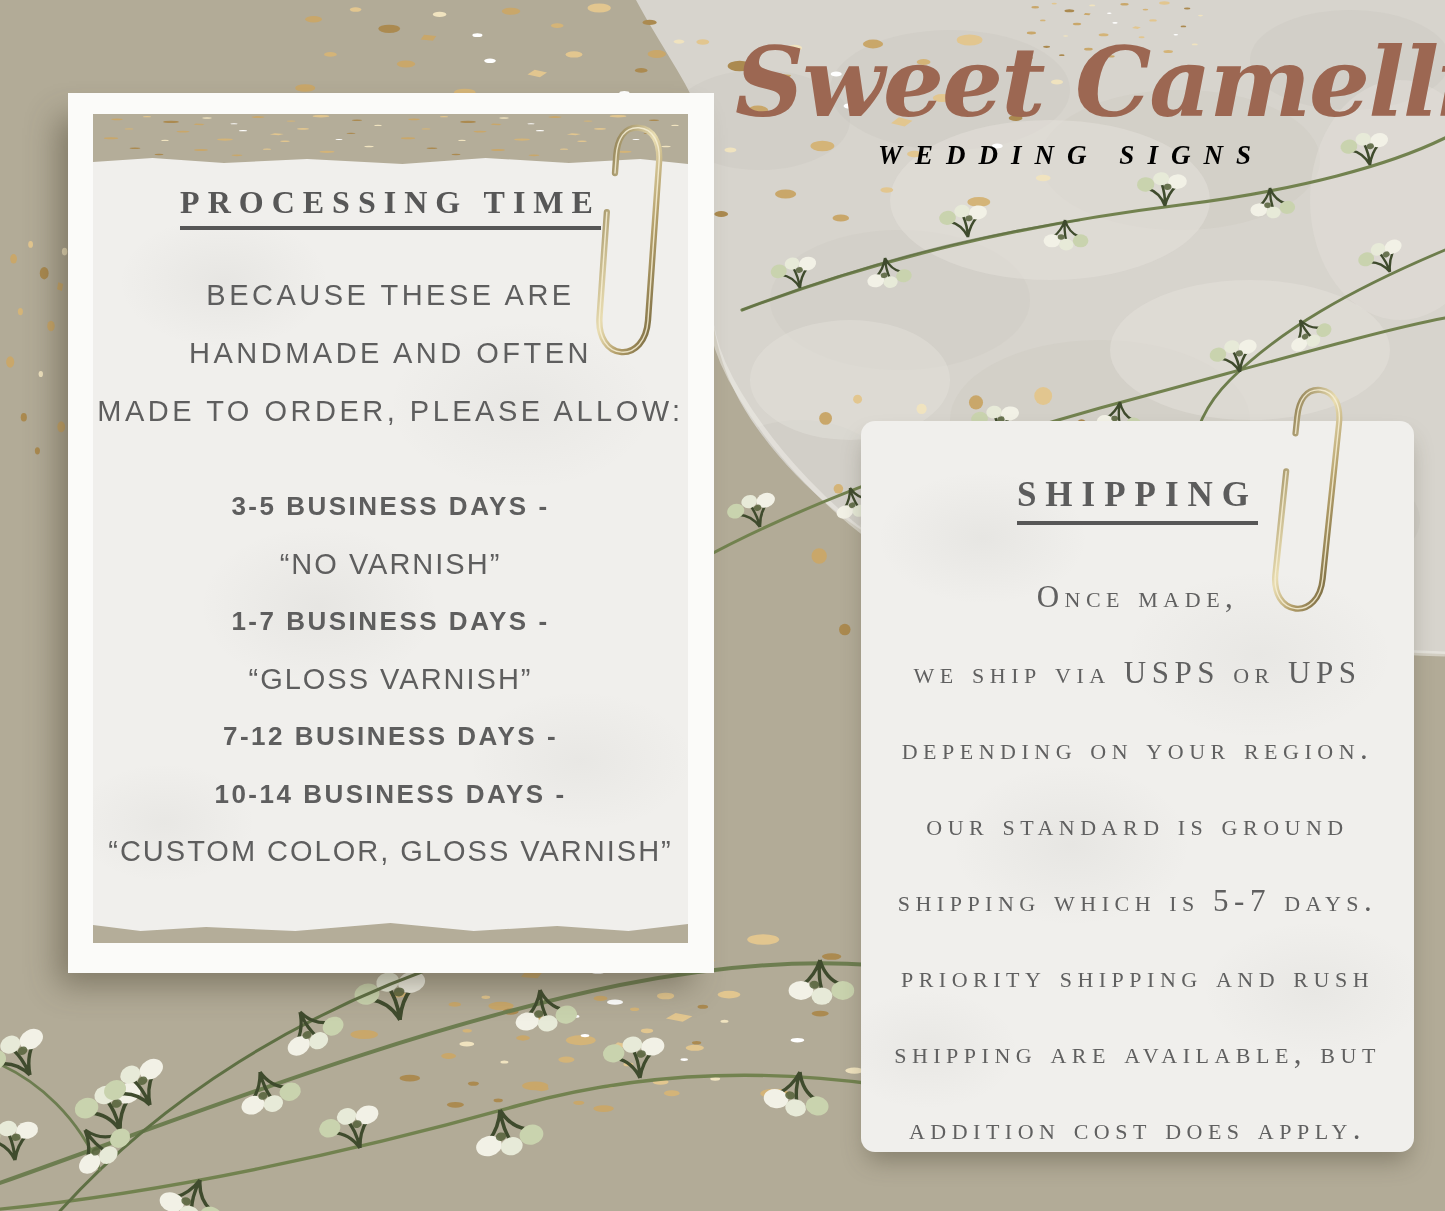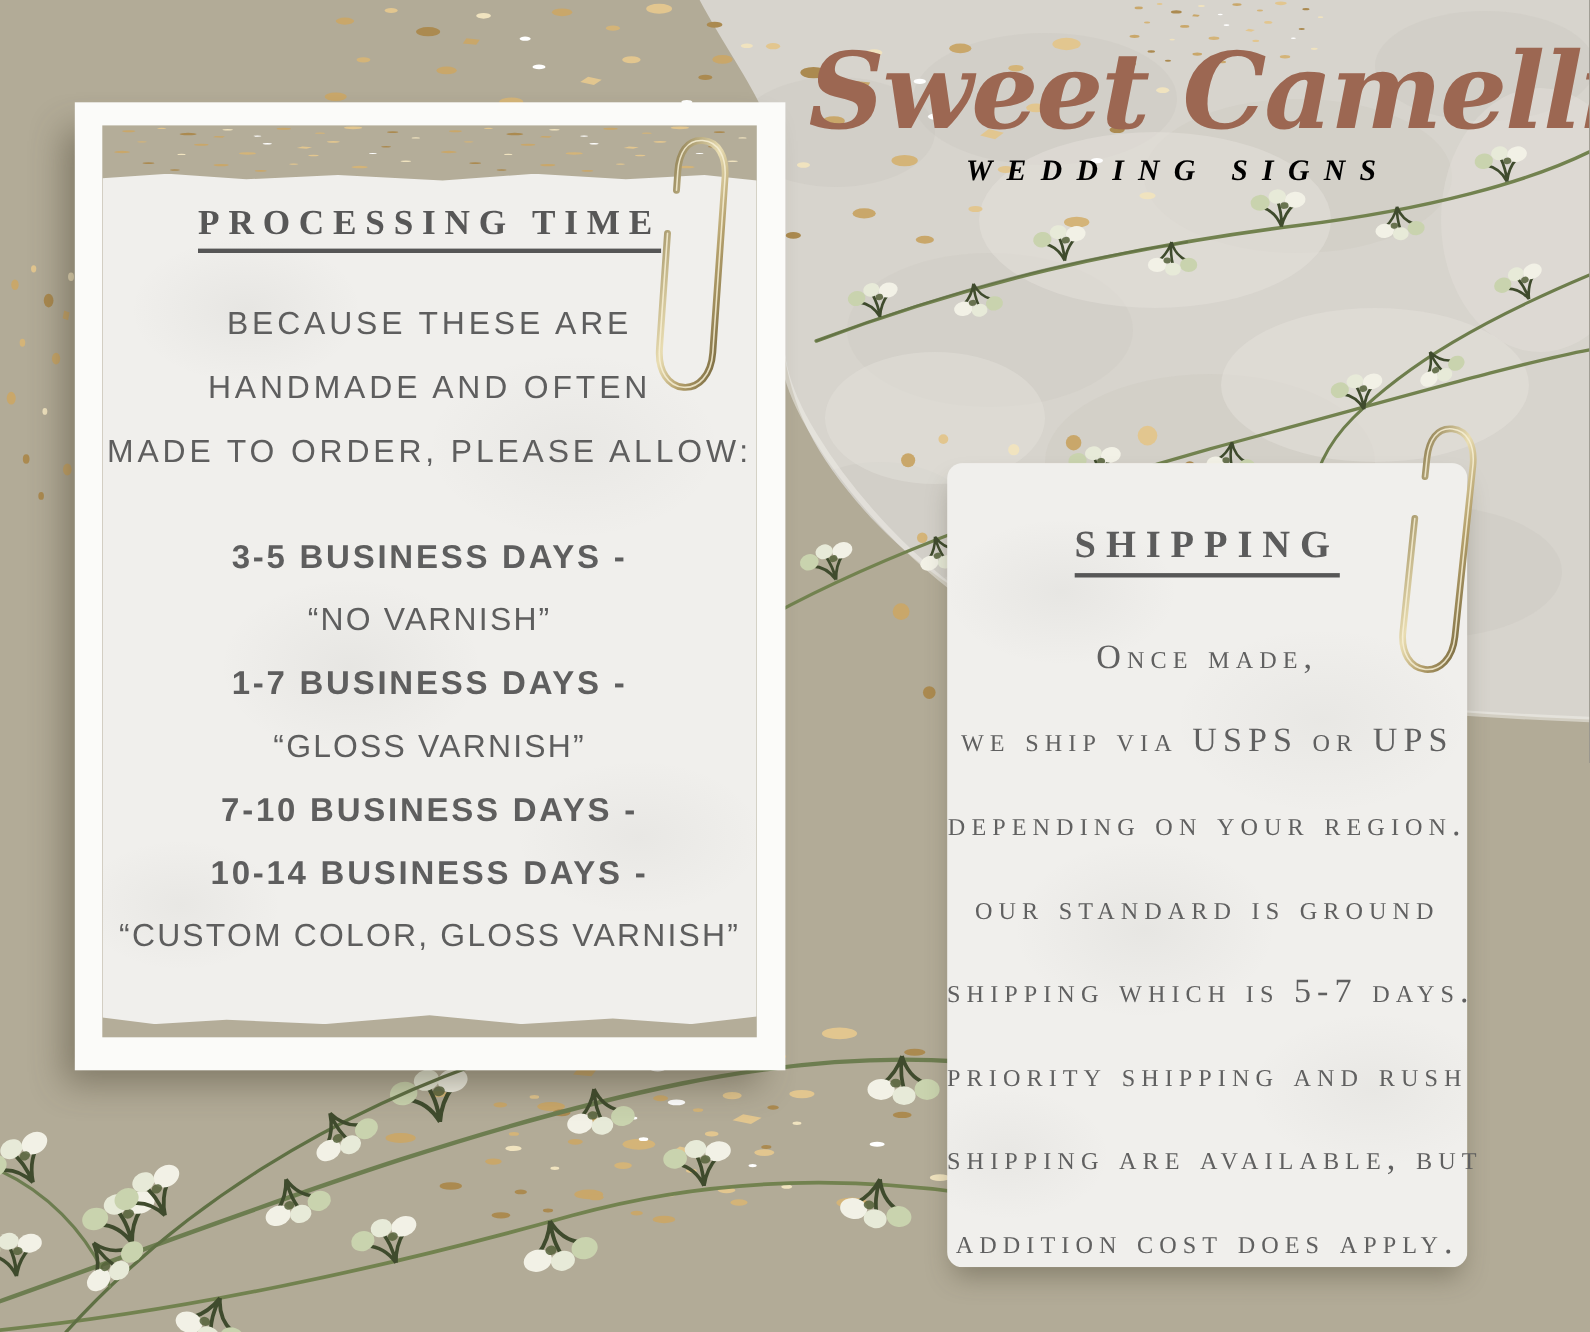--- a/index.html
+++ b/index.html
@@ -52,26 +52,26 @@
   }
   .proc-heading{
     display:inline-block;margin-top:26px;
     font-family:"Liberation Serif",serif;font-weight:700;
     font-size:32px;letter-spacing:8px;color:#575757;
     border-bottom:4px solid #565656;padding-bottom:5px;white-space:nowrap;
   }
   .proc-intro{margin-top:36px;}
   .proc-intro div{line-height:58px;font-size:29px;letter-spacing:3.5px;white-space:nowrap;}
   .proc-options{margin-top:38px;}
-  .proc-options .dur{font-weight:700;font-size:30px;letter-spacing:2.5px;line-height:57.5px;white-space:nowrap;}
+  .proc-options .dur{font-weight:700;font-size:26px;letter-spacing:2.5px;line-height:57.5px;white-space:nowrap;}
   .proc-options .fin{font-size:29px;letter-spacing:2px;line-height:57.5px;white-space:nowrap;}
 
   
   .card-right{
-    position:absolute;left:861px;top:421px;width:473px;height:731px;
+    position:absolute;left:861px;top:421px;width:553px;height:731px;
     border-radius:14px;
     box-shadow:0 14px 24px -6px rgba(66,59,42,.4);
     text-align:center;color:#606060;
   }
   .ship-heading{
     display:inline-block;margin-top:54px;
     font-family:"Liberation Serif",serif;font-weight:700;
     font-size:35px;letter-spacing:9px;color:#5c5c5c;
     border-bottom:4px solid #575757;padding-bottom:6px;white-space:nowrap;
   }
@@ -264,21 +264,21 @@
               <div class="dur">3-5 BUSINESS DAYS -</div>
               <div class="fin">“NO VARNISH”</div>
             </div>
 
             <div>
               <div class="dur">1-7 BUSINESS DAYS -</div>
               <div class="fin">“GLOSS VARNISH”</div>
             </div>
 
             <div>
-              <div class="dur">7-10 BUSINESS DAYS -</div>
+              <div class="dur">7-12 BUSINESS DAYS -</div>
             </div>
 
             <div>
               <div class="dur">10-14 BUSINESS DAYS -</div>
               <div class="fin">“CUSTOM COLOR, GLOSS VARNISH”</div>
             </div>
           </div>
       </div>
     </div>
 

